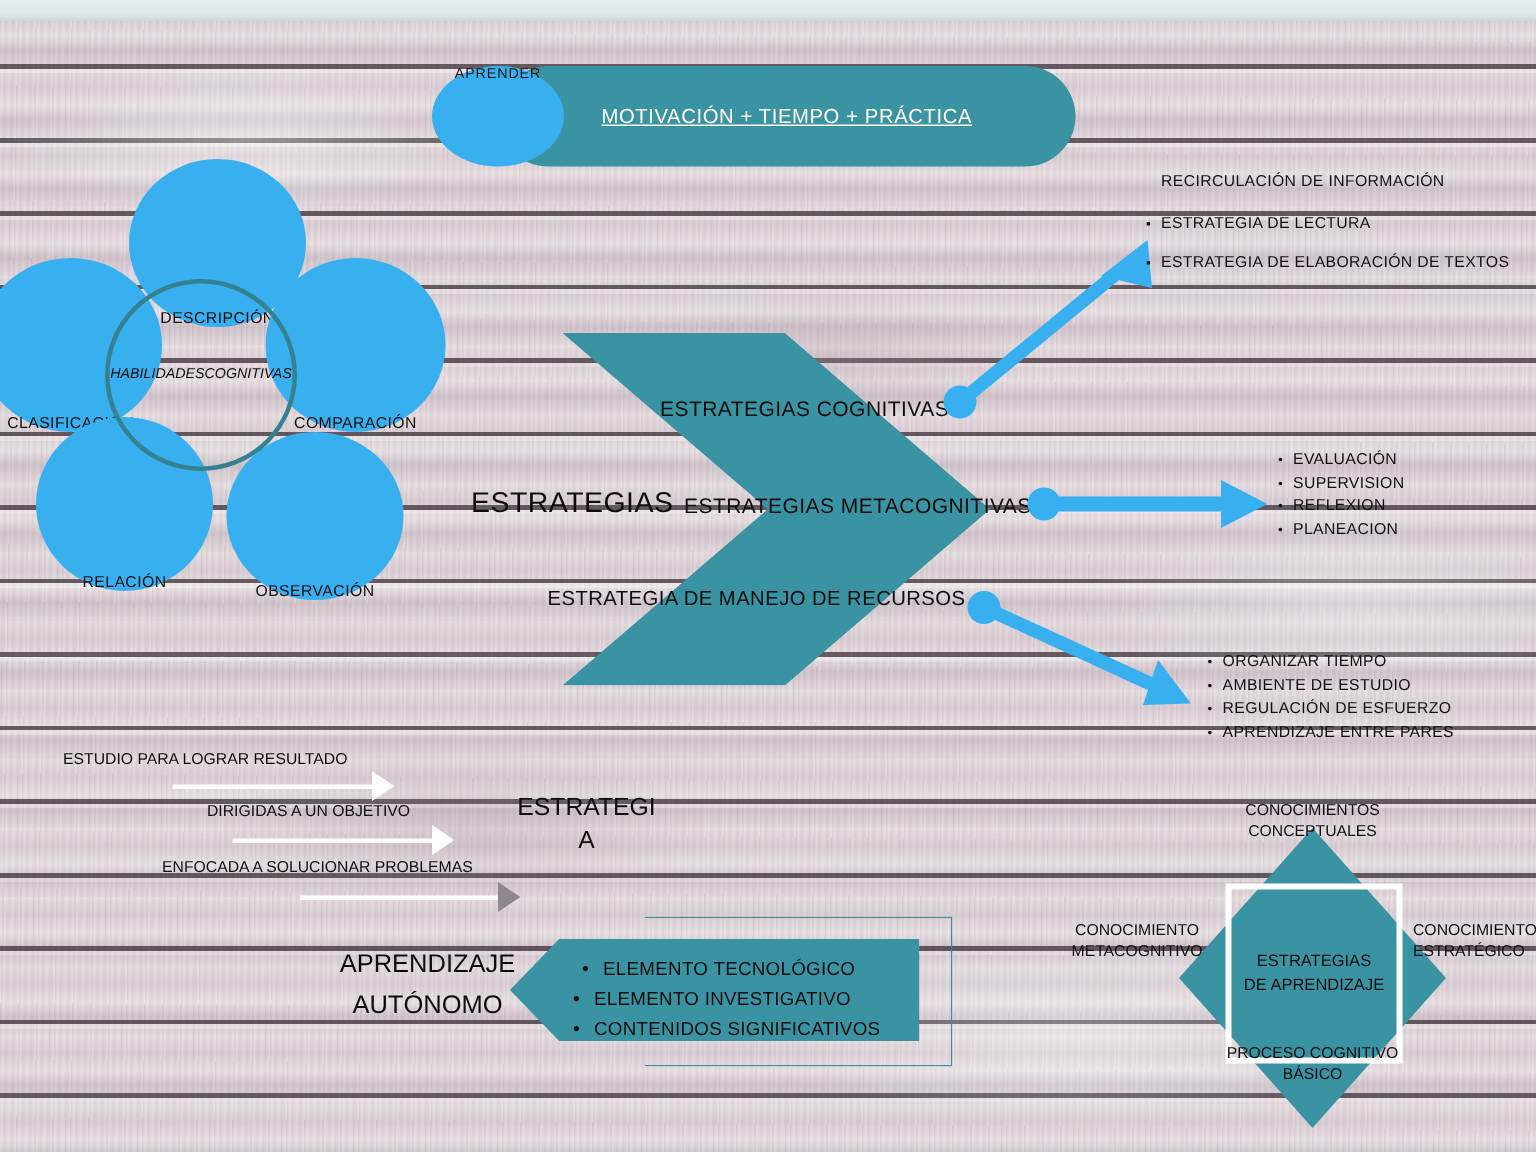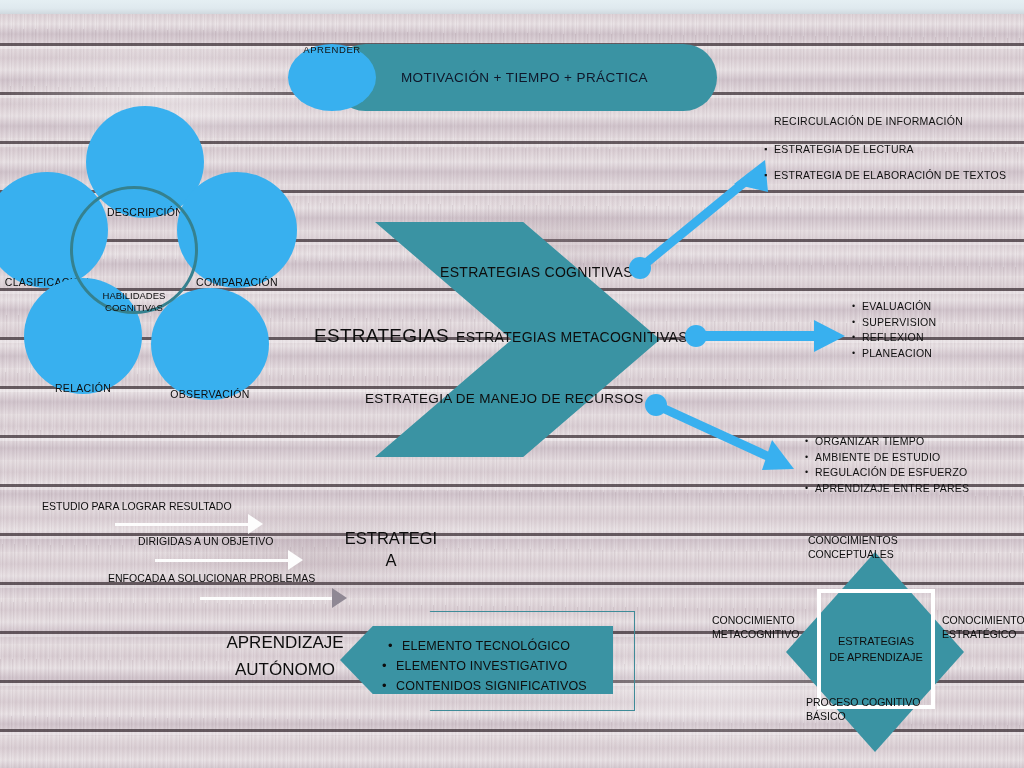--- a/index.html
+++ b/index.html
@@ -69,21 +69,21 @@
   .txt { position:absolute; color:#0d0d0d; white-space:nowrap; }
 
   
   #pill-bar {
     position:absolute; left:332px; top:44px; width:385px; height:67px;
     background:#3a93a3; border-radius:34px;
   }
   #pill-bar-label {
     position:absolute; left:0; top:0; width:385px; height:67px;
     display:flex; align-items:center; justify-content:center;
-    font-size:13.5px; letter-spacing:.4px; color:#0f172a;
+    font-size:13.5px; letter-spacing:.4px; color:#ffffff;text-decoration:underline;
   }
   #pill-circle {
     position:absolute; left:288px; top:44px; width:88px; height:67px;
     background:#38b0ef; border-radius:50%;
     display:flex; align-items:flex-start; justify-content:center;
   }
   #pill-circle-label { font-size:9.5px; letter-spacing:.6px; color:#111; }
 
   
   #flower { position:absolute; left:-8px; top:110px; width:320px; height:290px; }
@@ -96,22 +96,22 @@
   #petal-clasificacion{ left:-6px;  top:62px;  width:122px; height:116px; border-radius:50%; }
   #petal-comparacion { left:185px; top:62px;  width:120px; height:116px; border-radius:50%; }
   #petal-relacion    { left:32px;  top:168px; width:118px; height:116px; border-radius:50%; }
   #petal-observacion { left:159px; top:178px; width:118px; height:112px; border-radius:50%; }
   #flower-ring {
     position:absolute; left:78px; top:76px; width:128px; height:128px;
     border:3px solid #35818f; border-radius:50%; box-sizing:border-box;
   }
   #flower-center-label {
     position:absolute; left:78px; top:76px; width:128px; height:128px;
-    display:flex; flex-direction:column; align-items:center; justify-content:flex-end;
-    font-size:9.5px; line-height:12px; color:#0d0d0d; text-align:center;
+    display:flex; flex-direction:row; align-items:center; justify-content:center;
+    font-size:9.5px; line-height:12px; color:#0d0d0d; text-align:center;font-style:italic;
   }
 
   
   #chevron {
     position:absolute; left:375px; top:222px; width:285px; height:235px;
     background:#3a93a3;
     clip-path: polygon(0 0, 52% 0, 100% 50%, 52% 100%, 0 100%, 48% 50%);
   }
   #lbl-estrategias   { left:314px; top:325px; font-size:19px; letter-spacing:.3px; }
   #lbl-cognitivas    { left:440px; top:264px; font-size:14px; letter-spacing:.3px; }
@@ -185,21 +185,21 @@
   #diamond-inner {
     position:absolute; left:817px; top:589px; width:118px; height:120px;
     border:4px solid #ffffff; box-sizing:border-box;
   }
   #diamond-inner-label {
     position:absolute; left:817px; top:589px; width:118px; height:120px;
     display:flex; flex-direction:column; align-items:center; justify-content:center;
     font-size:11px; line-height:16px; text-align:center; color:#0d0d0d;
   }
   .dlbl {
-    position:absolute; text-align:left; font-size:10.5px;
+    position:absolute; text-align:center; font-size:10.5px;
     line-height:14px; color:#0d0d0d;
   }
   #dlbl-top    { left:808px; top:533px; width:134px; }
   #dlbl-bottom { left:806px; top:695px; width:138px; }
   #dlbl-left   { left:712px; top:613px; width:92px; }
   #dlbl-right  { left:942px; top:613px; width:86px; text-align:left; }
 </style>
 </head>
 <body>
 

